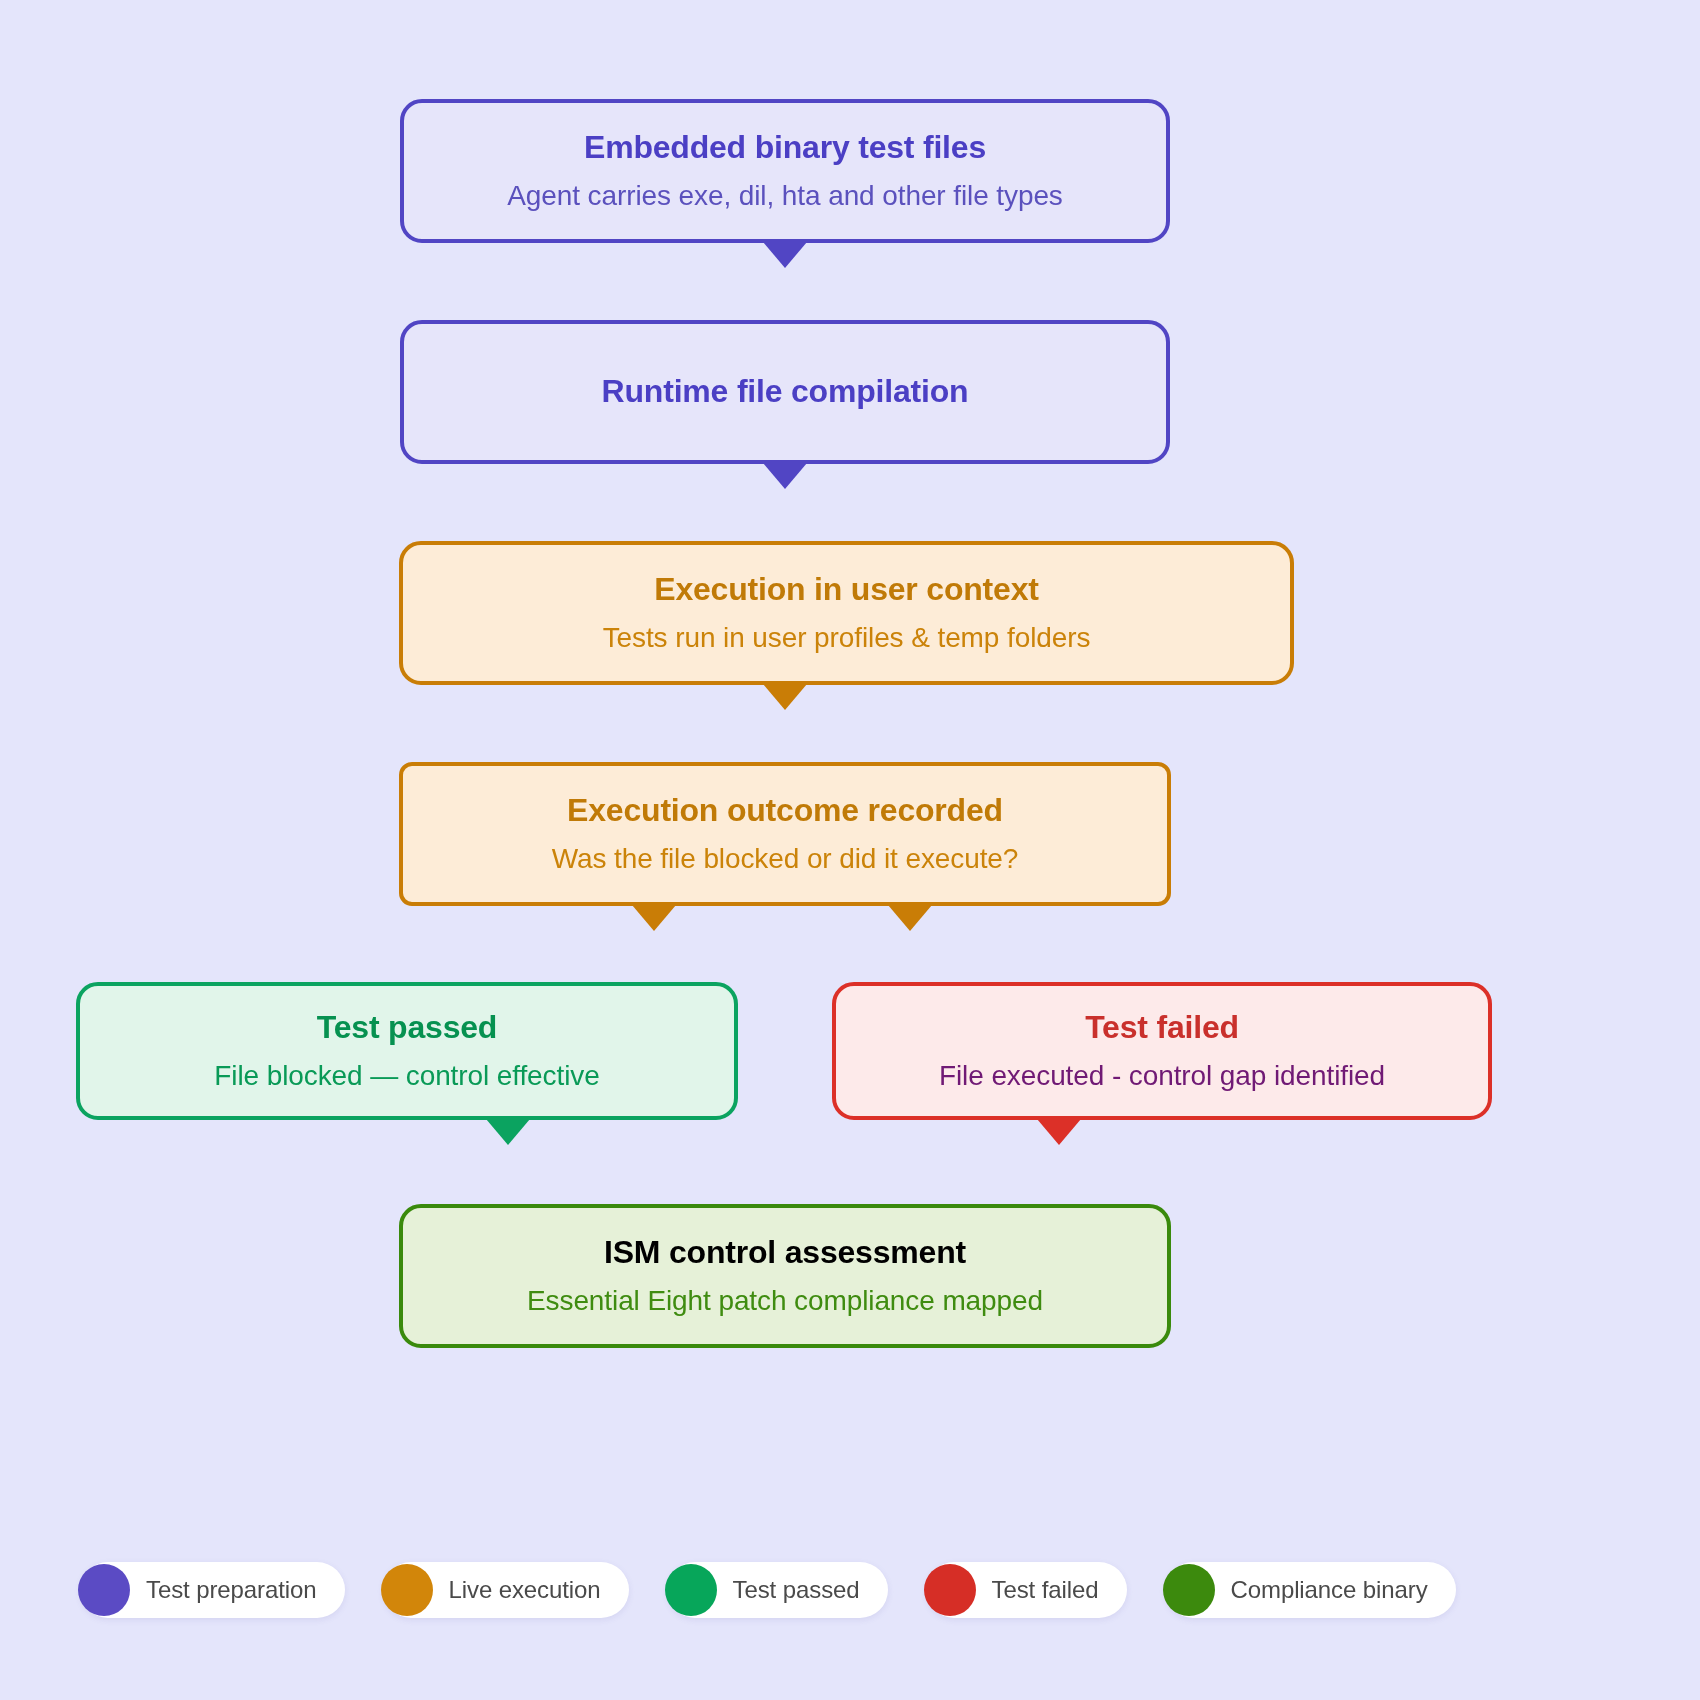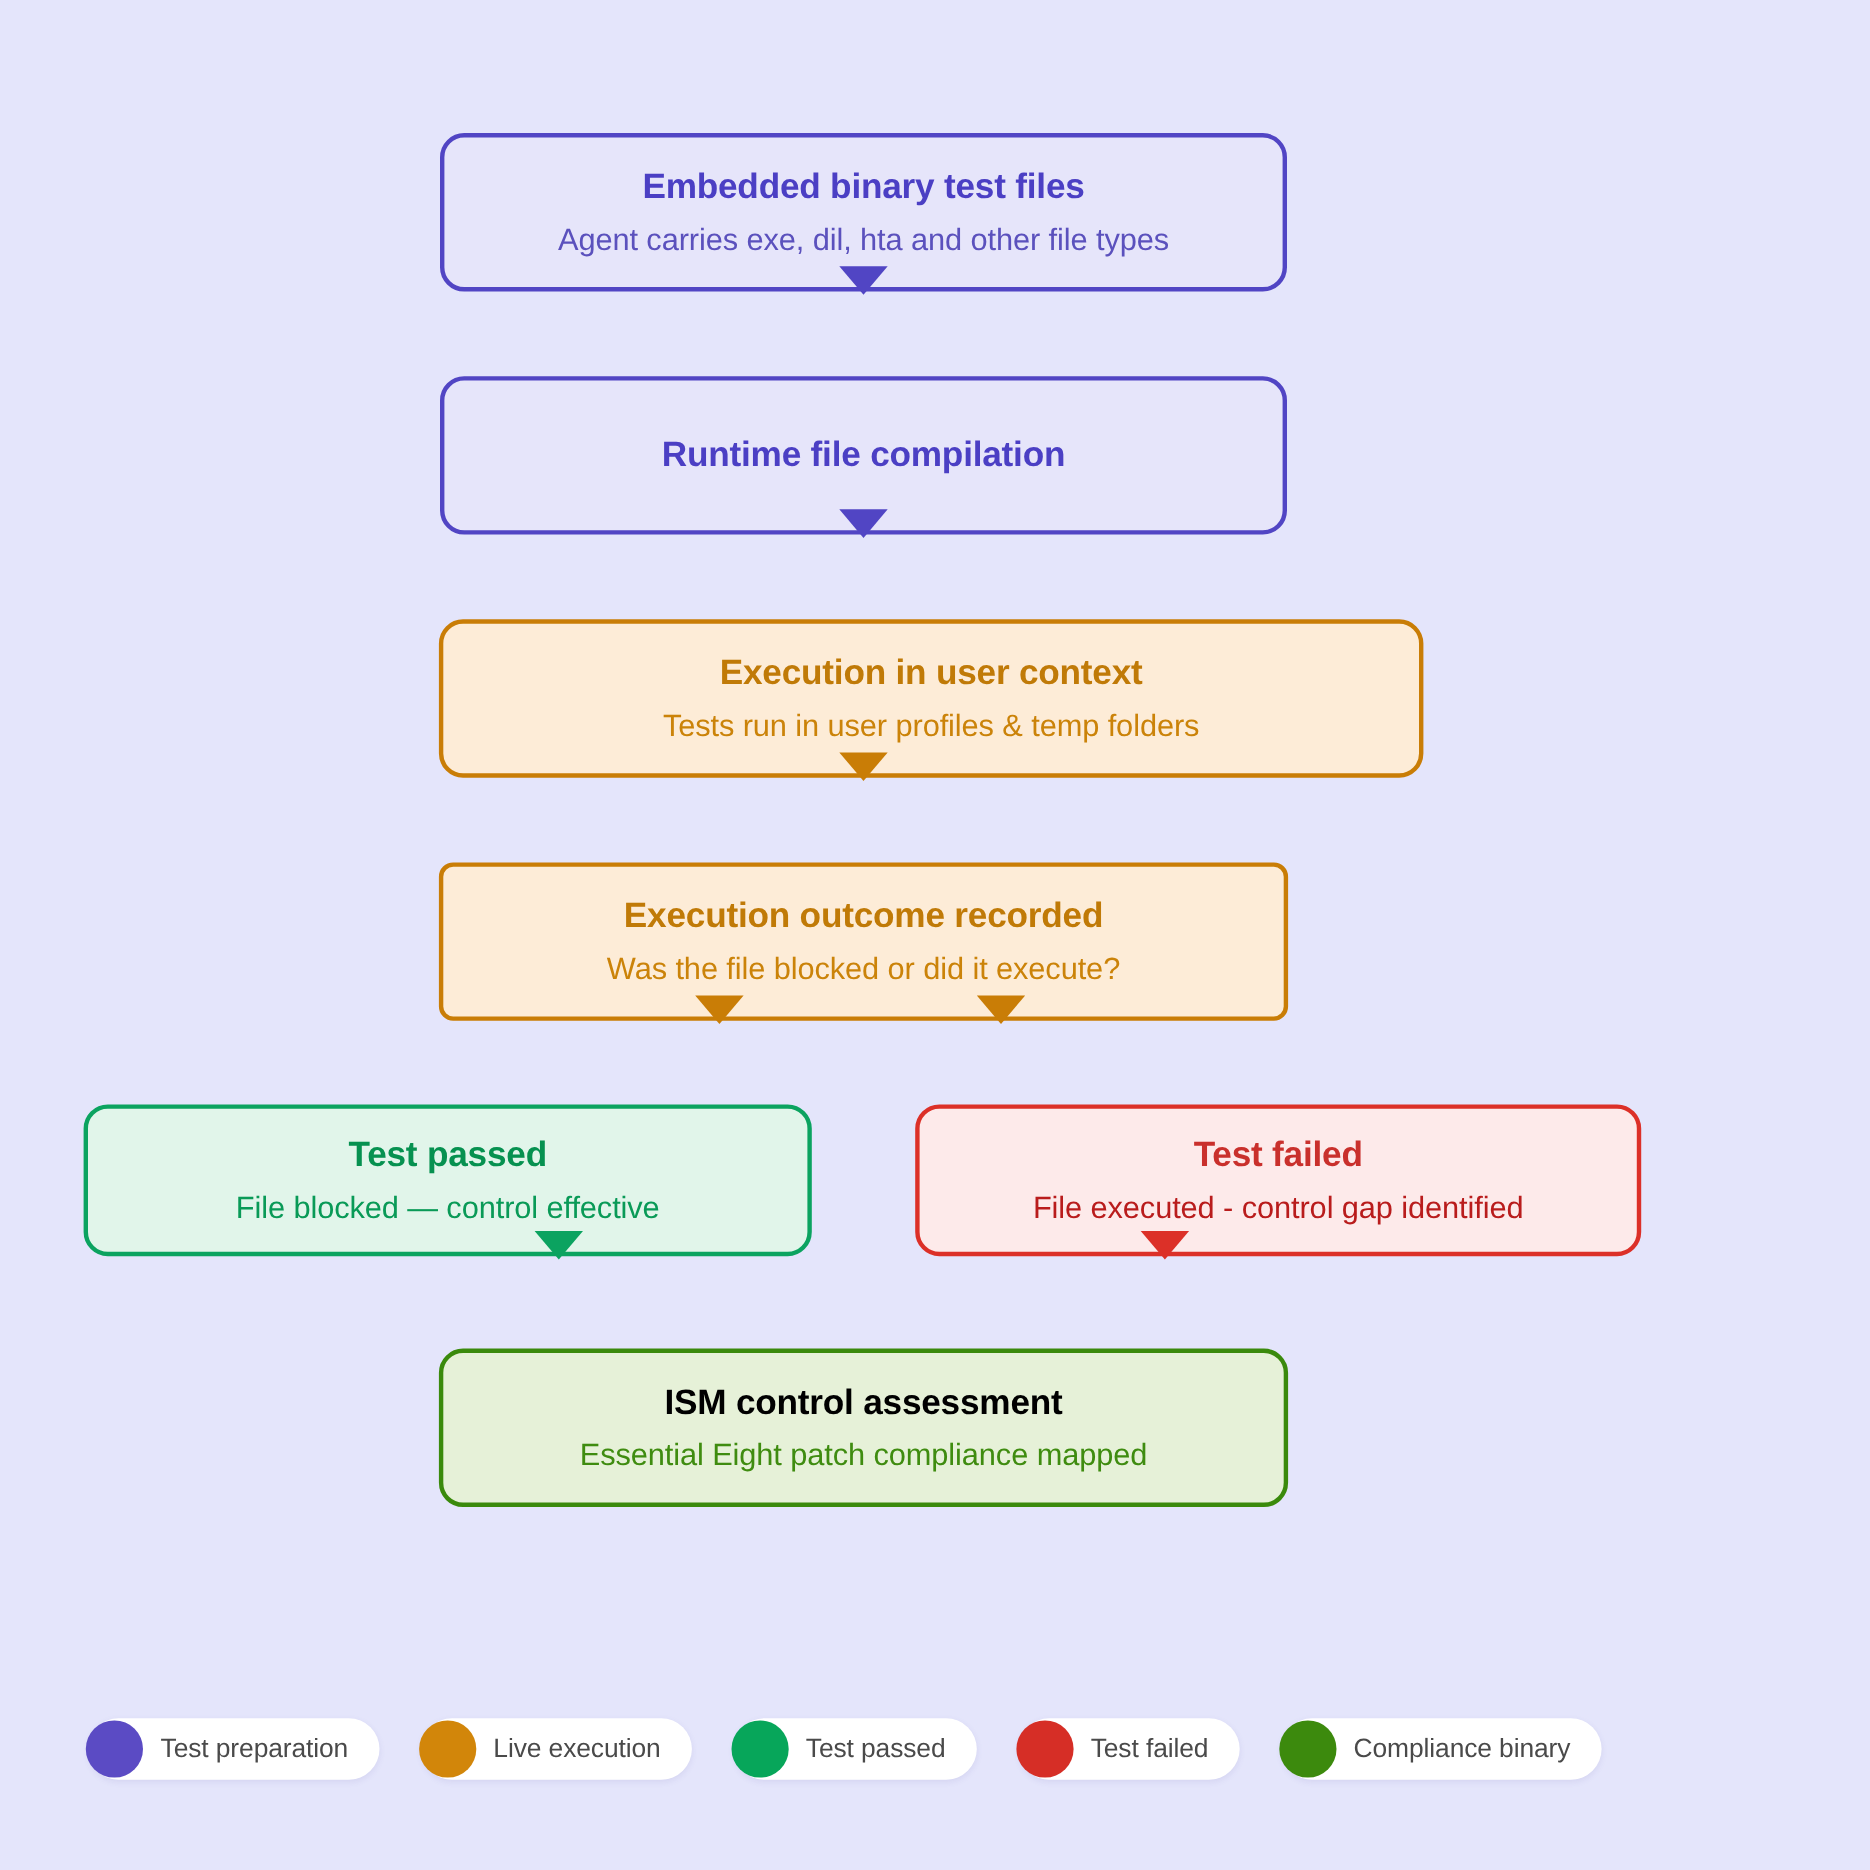--- a/index.html
+++ b/index.html
@@ -26,21 +26,20 @@
     box-sizing: border-box;
     border-radius: 22px;
     border-style: solid;
     border-width: 4px;
     display: flex;
     flex-direction: column;
     align-items: center;
     justify-content: center;
     text-align: center;
     padding: 18px 36px;
-    margin-top: 22px;
   }
   .node .title {
     font-size: 32px;
     font-weight: bold;
     line-height: 1.18;
     letter-spacing: -0.2px;
   }
   .node .subtitle {
     font-size: 28px;
     font-weight: normal;
@@ -57,21 +56,21 @@
   .n-orange { background: #fdecd7; border-color: #c97d06; }
   .n-orange .title { color: #c07a07; }
   .n-orange .subtitle { color: #cb8309; }
 
   .n-green { background: #e1f5ea; border-color: #0ba360; }
   .n-green .title { color: #069150; }
   .n-green .subtitle { color: #099a57; }
 
   .n-red { background: #fdeaea; border-color: #dc3028; }
   .n-red .title { color: #c9302c; }
-  .n-red .subtitle { color: #b91c1c; }
+  .n-red .subtitle { color: #701a75; }
 
   .n-darkgreen { background: #e6f1d8; border-color: #3a8a0c; }
   .n-darkgreen .title { color: #000000; }
   .n-darkgreen .subtitle { color: #3f8c10; }
 
   
   .arrow {
     position: absolute;
     width: 0;
     height: 0;

